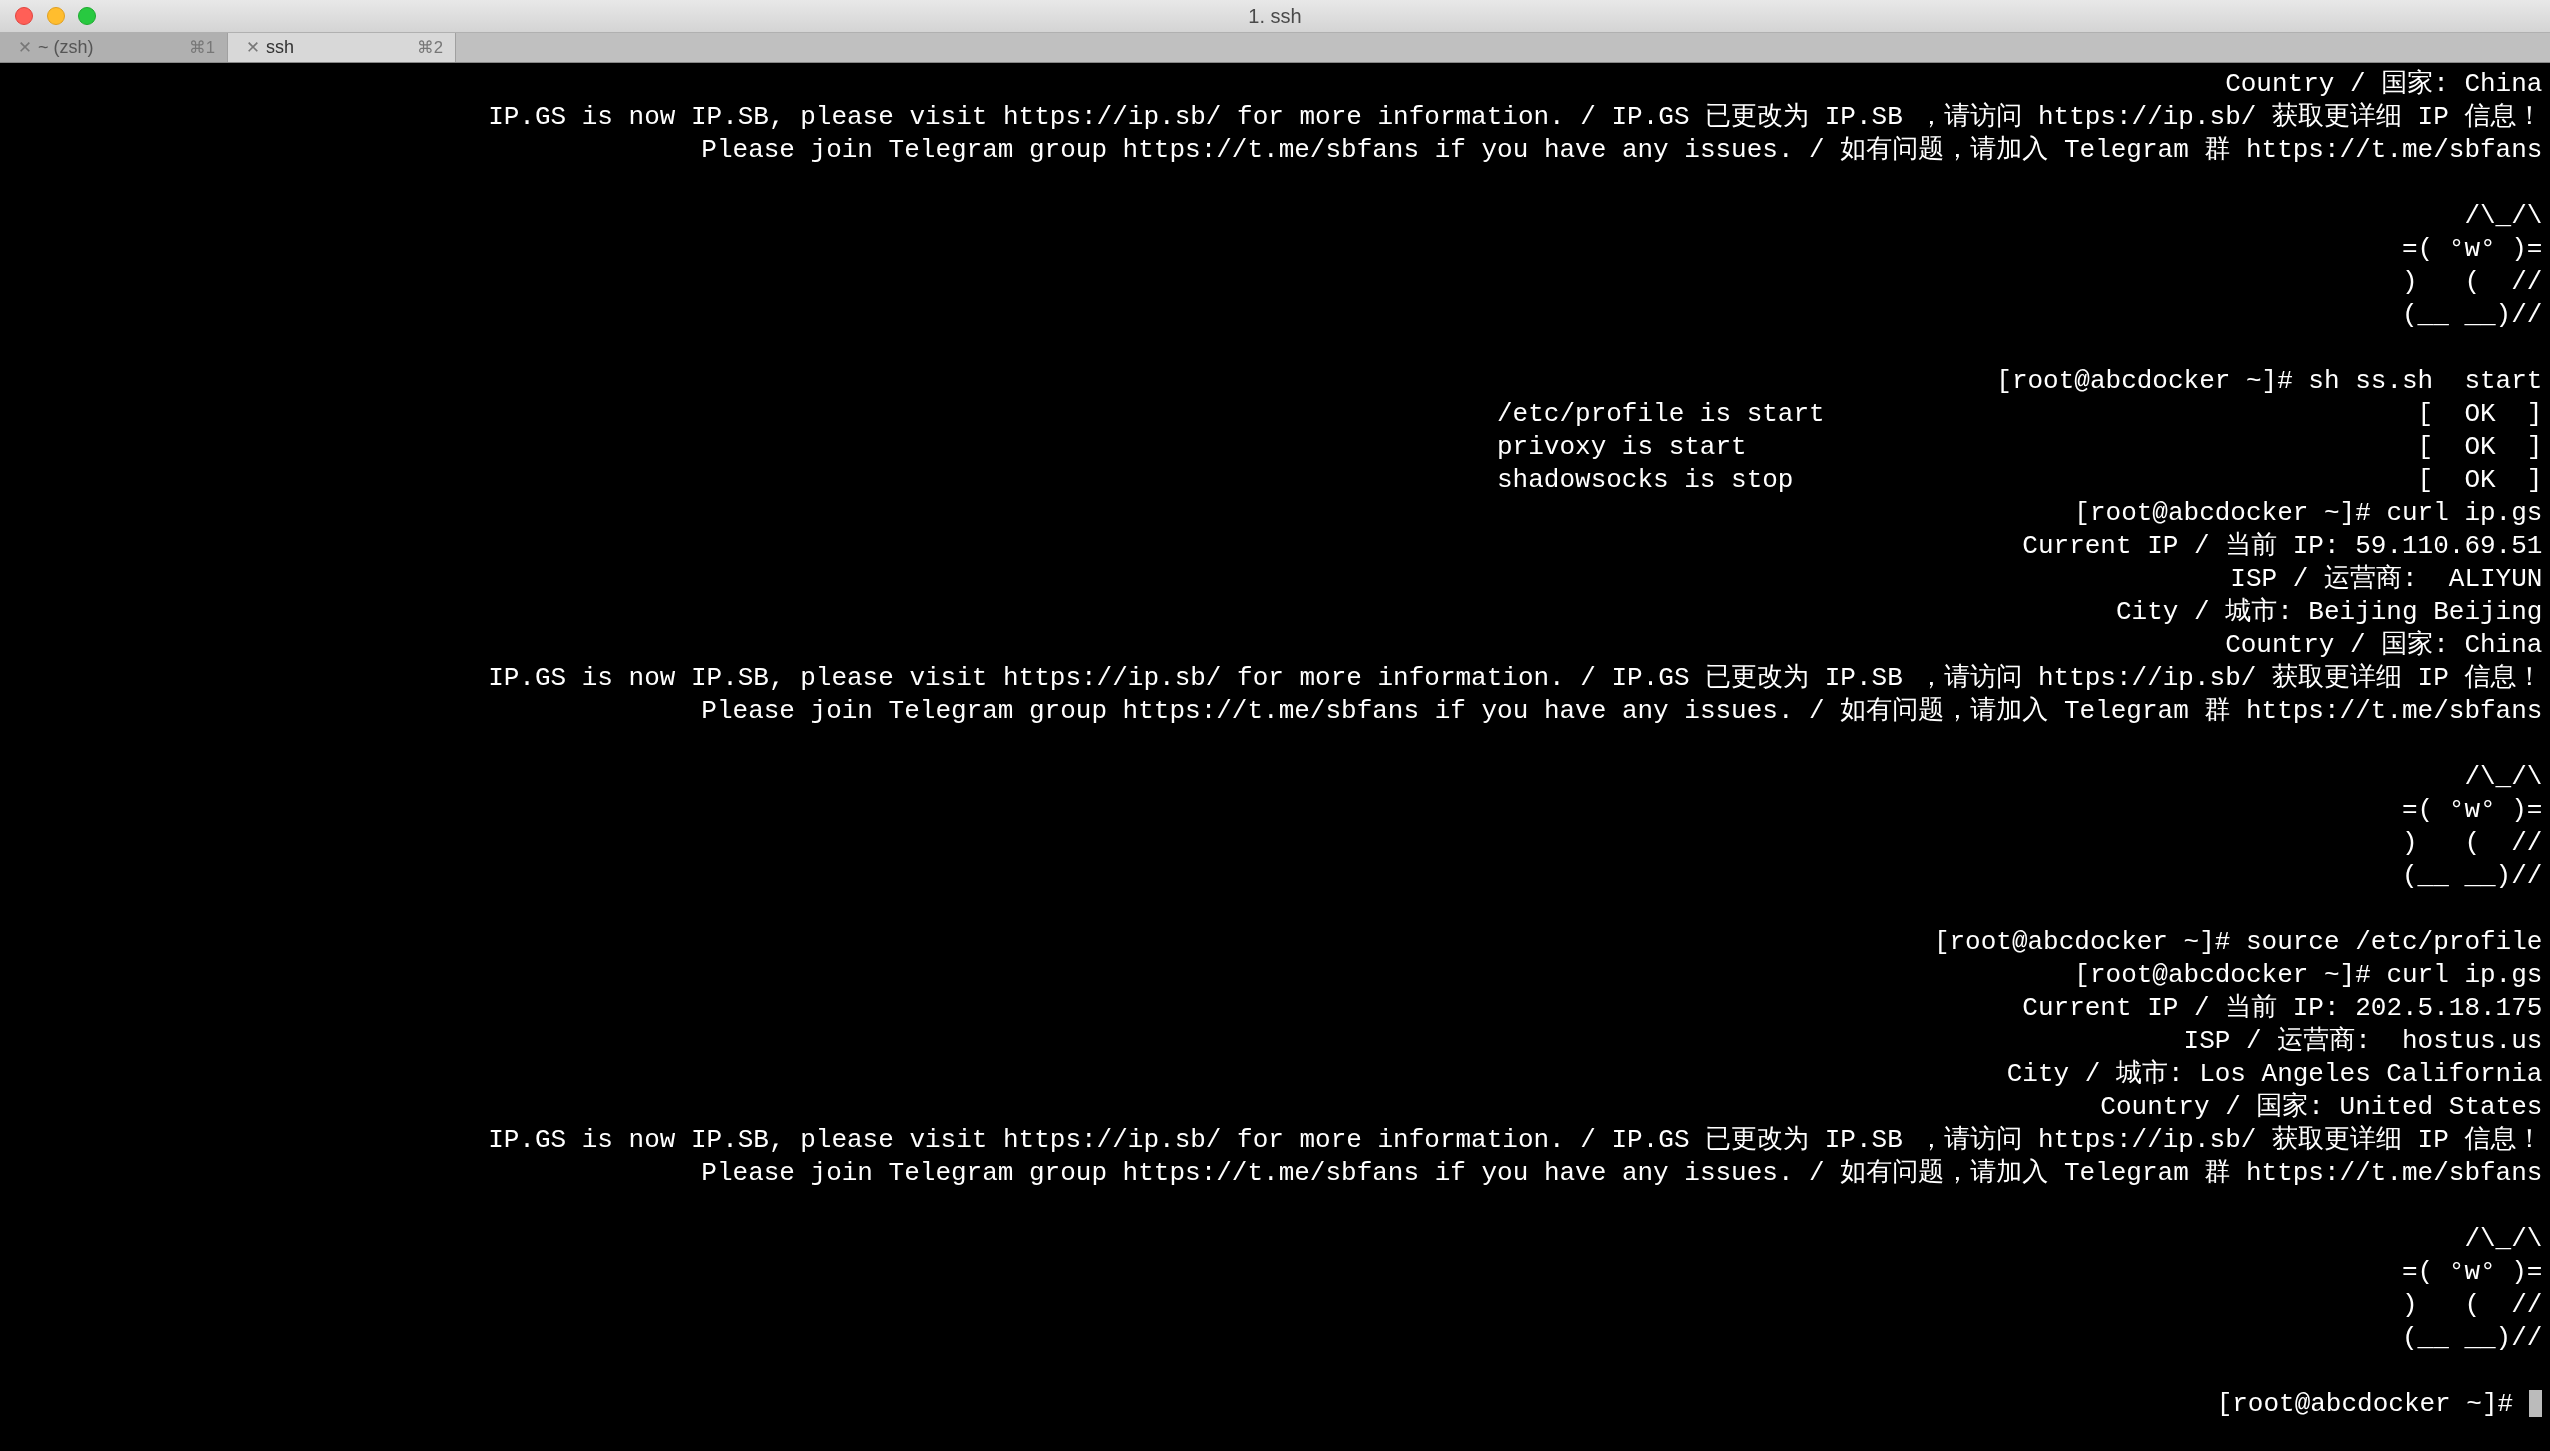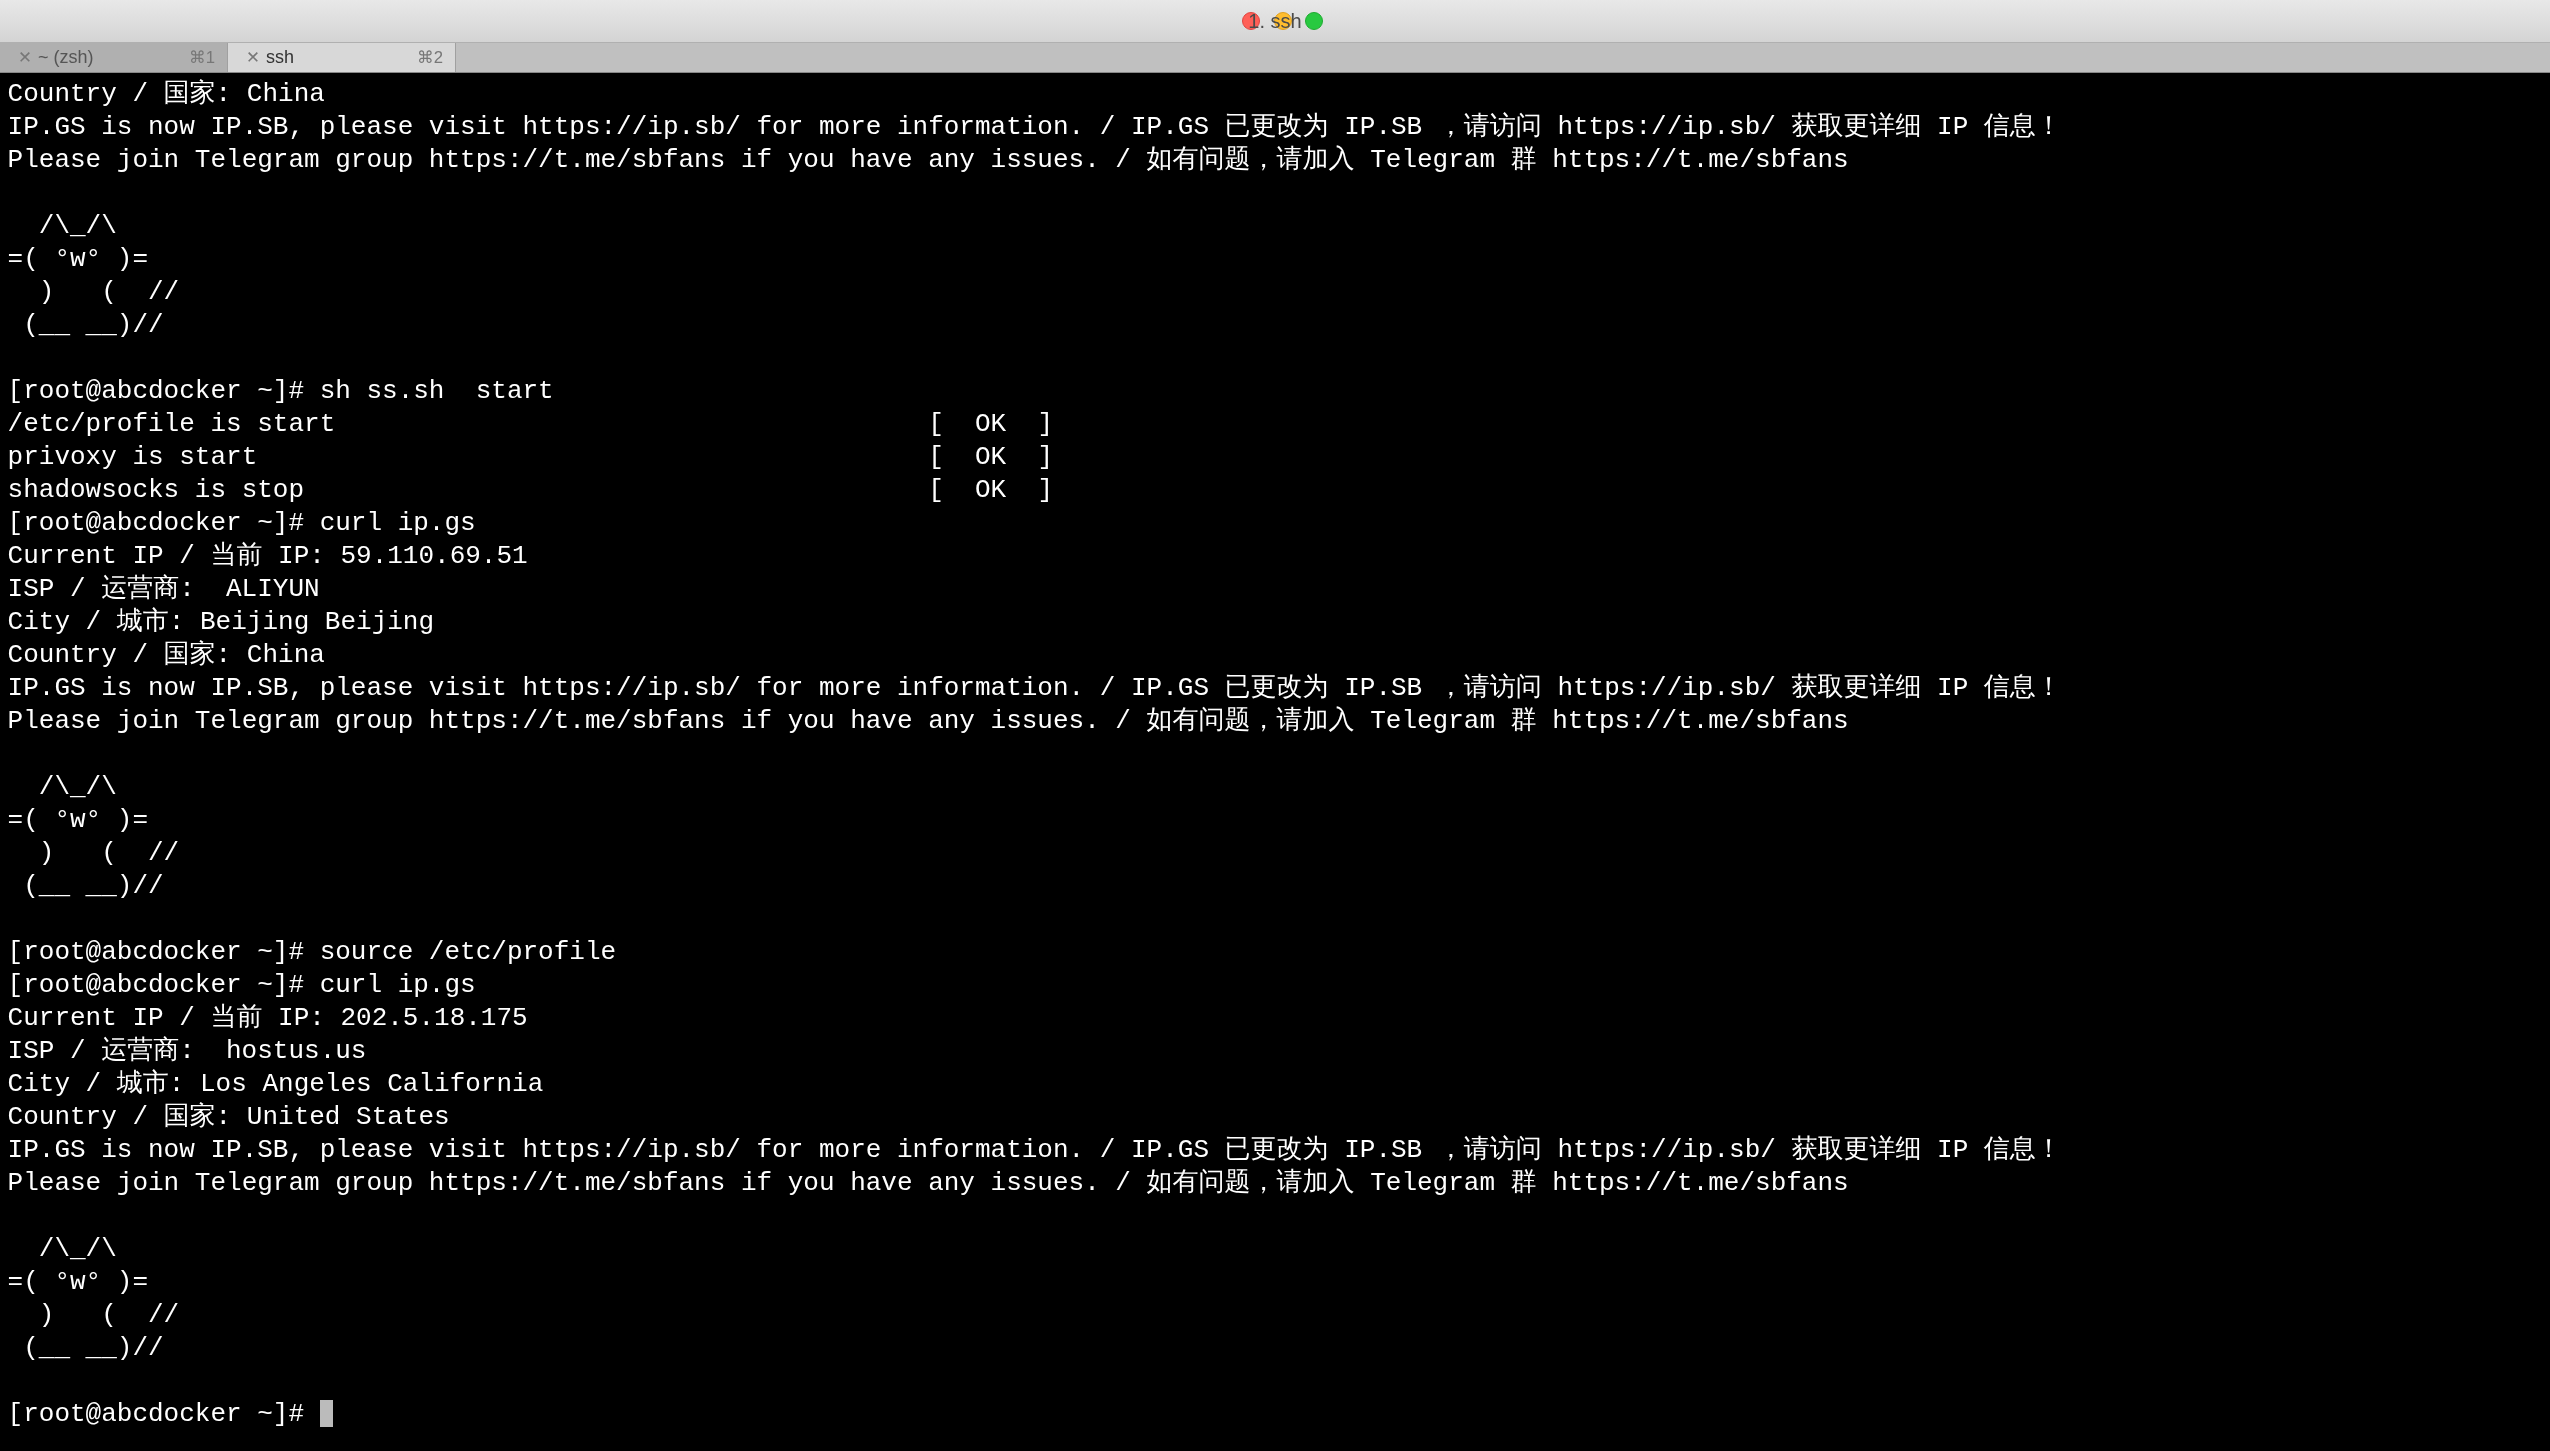--- a/index.html
+++ b/index.html
@@ -15,27 +15,26 @@
       transform-origin: top left;
     }
     .window {
       width: 100%;
       height: 100%;
       background: #000;
       display: flex;
       flex-direction: column;
     }
     .titlebar {
-      height: 43px;
+      height: 33px;
       background: linear-gradient(to bottom, #e8e8e8, #d4d4d4);
       display: flex;
       align-items: center;
       position: relative;
       border-bottom: 0.8px solid #b0b0b0;
-      justify-content: center;
     }
     .traffic-lights {
       display: flex;
       gap: 13.7px;
       padding-left: 15px;
       align-items: center;
     }
     .traffic-light {
       width: 18px;
       height: 18px;
@@ -91,20 +90,21 @@
     .terminal {
       flex: 1;
       background: #000;
       padding: 4.6px 7.6px;
       font-family: "Menlo", "Monaco", "Courier New", monospace;
       font-size: 26px;
       line-height: 33px;
       color: #fff;
       white-space: pre;
       overflow: hidden;
+      text-align: right;
     }
     .ok { color: #ffffff; }
     .cursor {
       display: inline-block;
       width: 13.7px;
       height: 27px;
       background: #bbbbbb;
       vertical-align: text-bottom;
       margin-bottom: 1.5px;
     }

